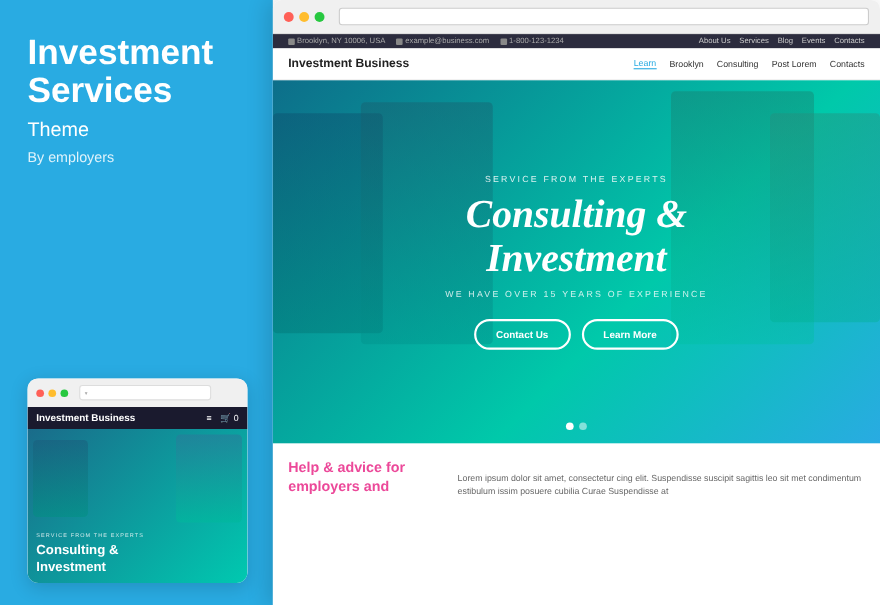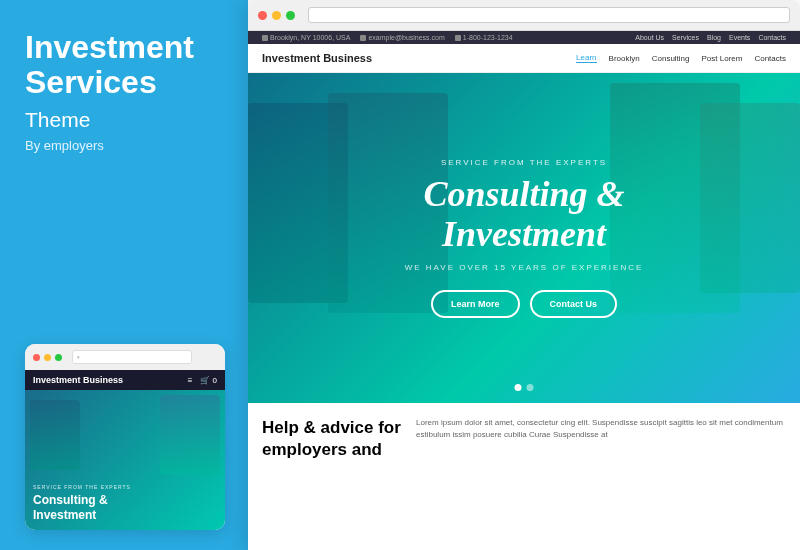--- a/index.html
+++ b/index.html
@@ -23,21 +23,21 @@
 
     .left-panel .main-title {
       font-size: 32px;
       font-weight: 900;
       color: #fff;
       line-height: 1.1;
       margin-bottom: 8px;
     }
 
     .left-panel .subtitle {
-      font-size: 21px;
+      font-size: 18px;
       font-weight: 400;
       color: #fff;
       margin-bottom: 6px;
     }
 
     .left-panel .by-line {
       font-size: 13px;
       color: rgba(255,255,255,0.85);
       margin-bottom: 20px;
     }
@@ -419,29 +419,30 @@
       gap: 14px;
       height: calc(550px - 30px - 20px - 330px - 14px);
       min-height: 80px;
     }
 
     .bottom-left {
       flex: 0 0 140px;
     }
 
     .bottom-title {
-      font-size: 17px;
+      font-size: 13px;
       font-weight: 700;
-      color: #000000;
+      color: #ec4899;
       line-height: 1.3;
       margin-bottom: 4px;
     }
 
     .bottom-right {
       flex: 1;
+      margin-top: 12px;
     }
 
     .bottom-text {
       font-size: 8px;
       color: #666;
       line-height: 1.5;
     }
   </style>
 </head>
 <body>
@@ -537,22 +538,22 @@
         <div class="person-silhouette person4"></div>
       </div>
       <div class="hero-content">
         <div class="hero-tag">SERVICE FROM THE EXPERTS</div>
         <div class="hero-heading">
           <span>Consulting &amp;</span><br>
           <span>Investment</span>
         </div>
         <div class="hero-subline">WE HAVE OVER 15 YEARS OF EXPERIENCE</div>
         <div class="hero-buttons">
+          <button class="hero-btn btn-outline">Contact Us</button>
           <button class="hero-btn btn-solid">Learn More</button>
-          <button class="hero-btn btn-outline">Contact Us</button>
         </div>
       </div>
       <div class="hero-dots">
         <div class="hero-dot active"></div>
         <div class="hero-dot"></div>
       </div>
     </div>
 
     <div class="site-bottom">
       <div class="bottom-left">

